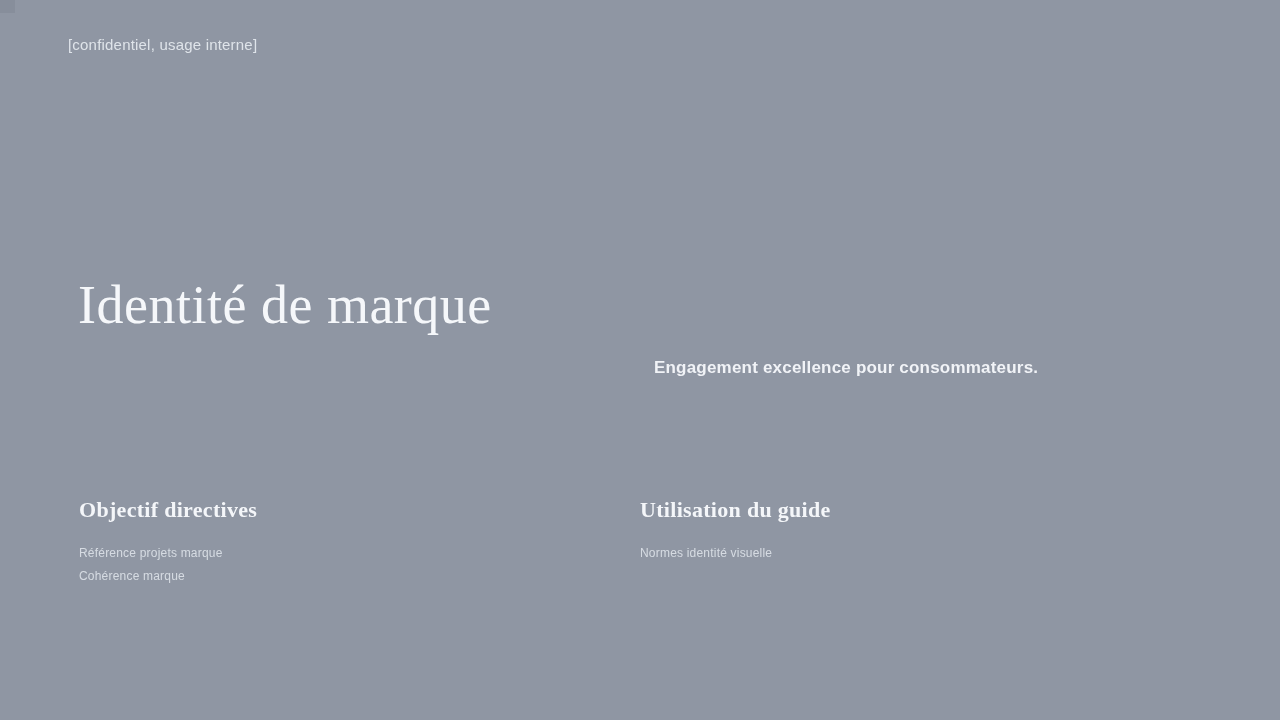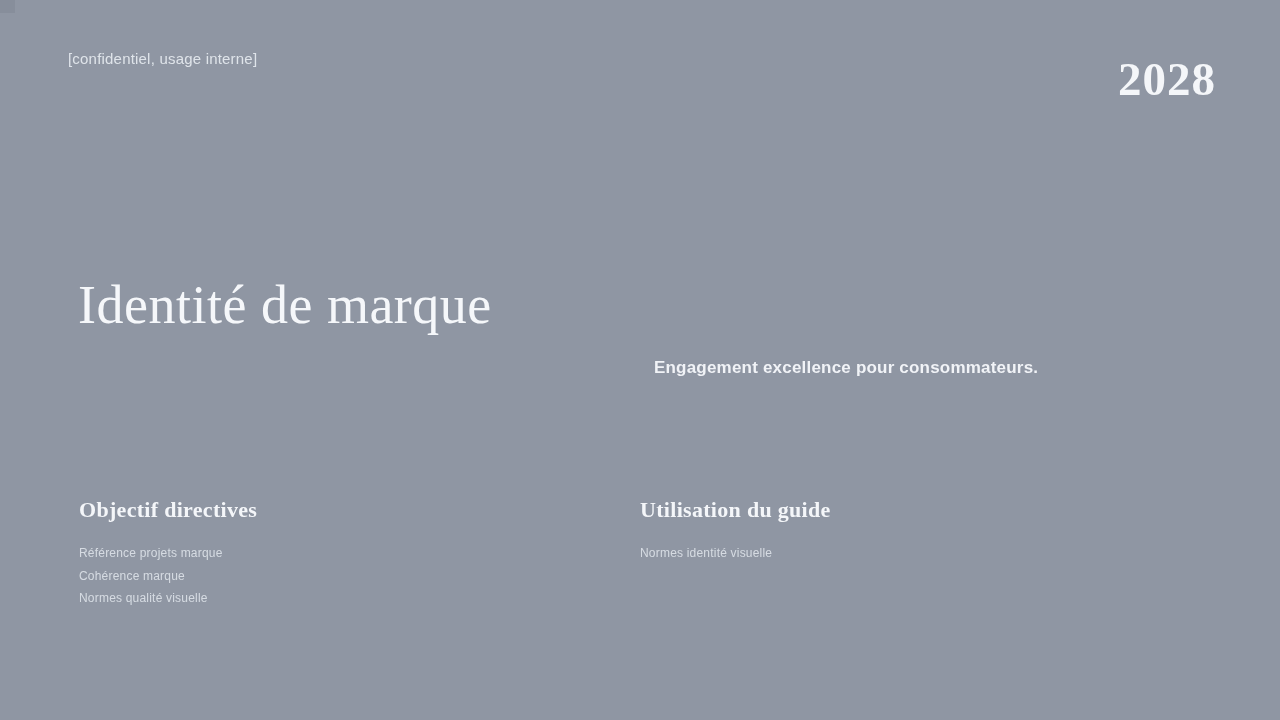--- a/index.html
+++ b/index.html
@@ -18,21 +18,21 @@
     left: 0;
     top: 0;
     width: 15px;
     height: 13px;
     background: #878E9B;
   }
 
   .meta-text {
     position: absolute;
     left: 68px;
-    top: 50px;
+    top: 36px;
     font-family: "Liberation Sans", sans-serif;
     font-size: 15px;
     font-weight: 400;
     color: rgba(235, 239, 244, 0.88);
     letter-spacing: 0.2px;
   }
 
   .year {
     position: absolute;
     right: 64px;
@@ -95,31 +95,29 @@
 </style>
 </head>
 <body>
 
 <div class="slide">
 
   <div class="corner-accent"></div>
 
   <div class="meta-text">[confidentiel, usage interne]</div>
 
-  <div class="year">2028</div>
 
   <h1 class="slide-title">Identité de marque</h1>
 
   <div class="tagline">Engagement excellence pour consommateurs.</div>
 
   <div class="column column-left">
     <div class="column-heading">Objectif directives</div>
     <div class="column-item">Référence projets marque</div>
     <div class="column-item">Cohérence marque</div>
-    <div class="column-item">Normes qualité visuelle</div>
   </div>
 
   <div class="column column-right">
     <div class="column-heading">Utilisation du guide</div>
     <div class="column-item">Normes identité visuelle</div>
   </div>
 
 </div>
 
 </body></html>

